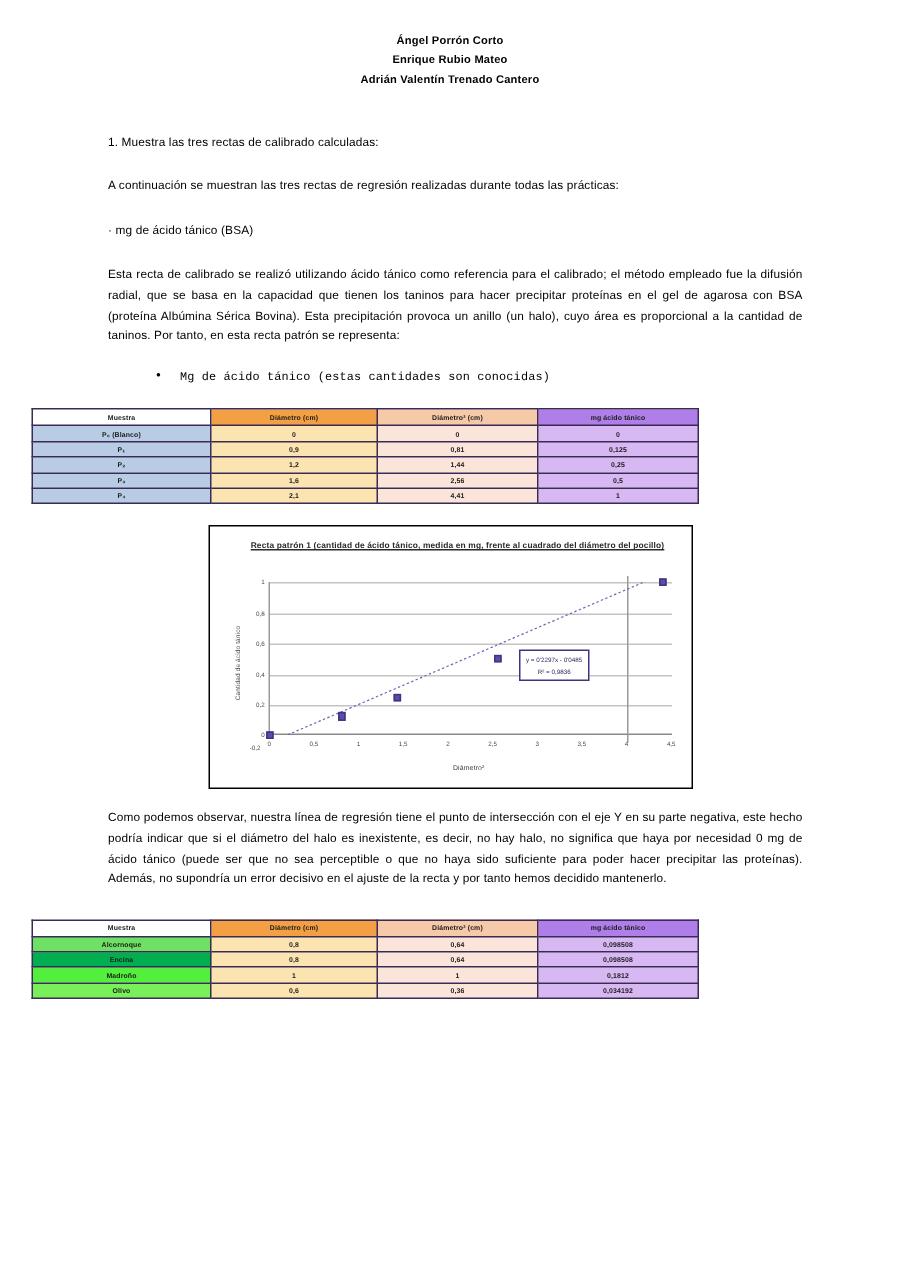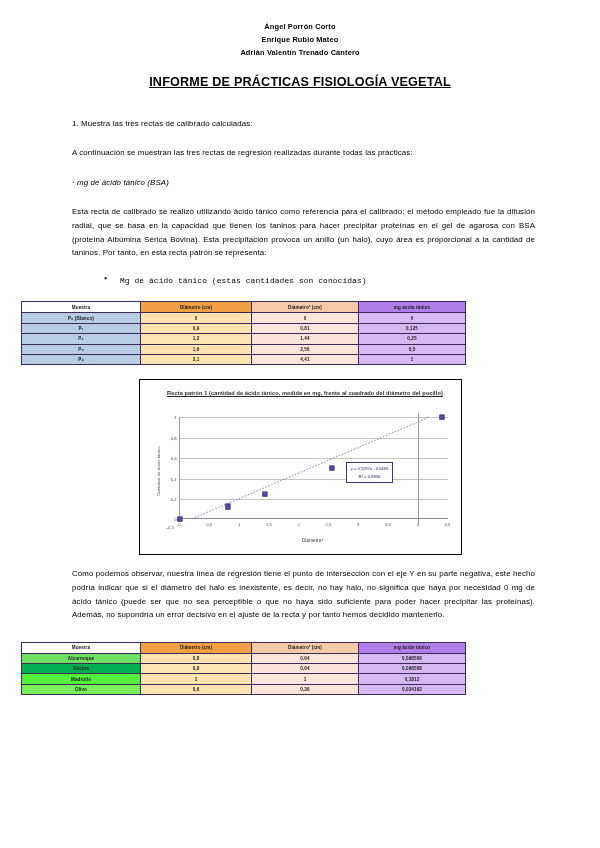--- a/index.html
+++ b/index.html
@@ -46,21 +46,21 @@
     text-align: justify;
     margin: 0;
     letter-spacing: 0.1px;
   }
   .sp-28 { height: 28px; }
   .sp-16 { height: 16px; }
   .sp-14 { height: 14px; }
   .sp-12 { height: 12px; }
   .sp-20 { height: 20px; }
   .sp-24 { height: 24px; }
-  .italic { font-style: italic; }
+  .italic { }
   ul.bullets {
     margin: 0;
     padding-left: 32px;
     list-style: none;
     font-family: Liberation Mono, monospace;
   }
   ul.bullets li {
     font-size: 7.9px;
     line-height: 13.6px;
     text-align: justify;
@@ -243,21 +243,20 @@
 <body>
 
 <div class="page">
 
   <div class="authors">
     <div>Ángel Porrón Corto</div>
     <div>Enrique Rubio Mateo</div>
     <div>Adrián Valentín Trenado Cantero</div>
   </div>
 
-  <div class="doc-title">INFORME DE PRÁCTICAS FISIOLOGÍA VEGETAL</div>
 
   <div class="sp-28"></div>
 
   <div class="body-block">
     <p class="para">1. Muestra las tres rectas de calibrado calculadas:</p>
     <div class="sp-16"></div>
     <p class="para">A continuación se muestran las tres rectas de regresión realizadas durante todas las prácticas:</p>
     <div class="sp-16"></div>
     <p class="para italic">· mg de ácido tánico (BSA)</p>
     <div class="sp-16"></div>

